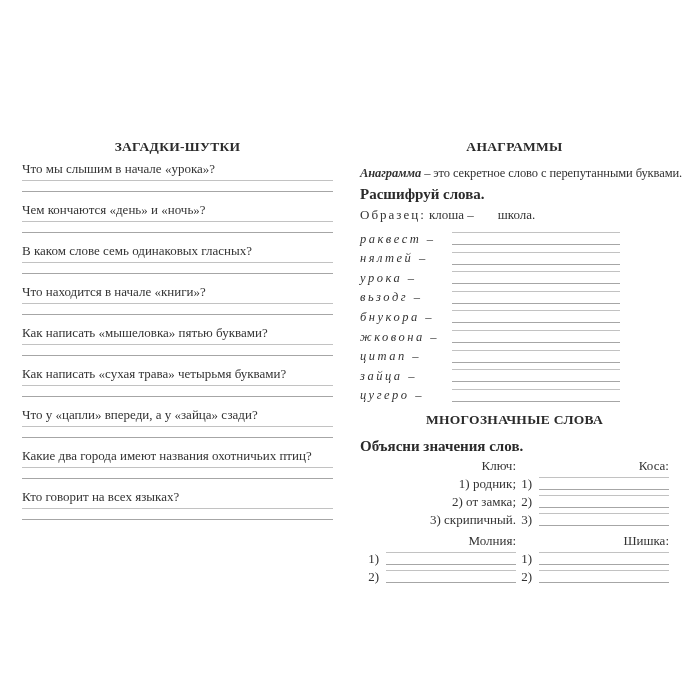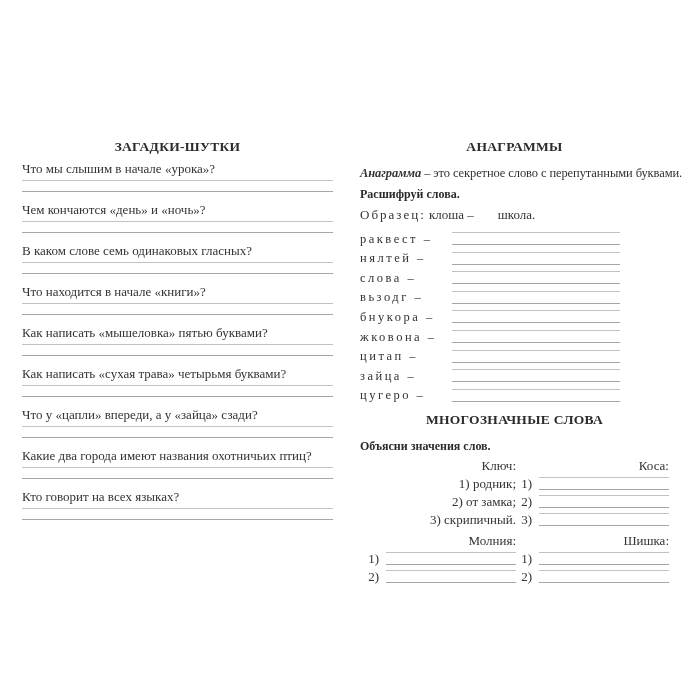--- a/index.html
+++ b/index.html
@@ -23,26 +23,26 @@
   
   .q-block{margin-bottom:10px;}
   .q-text{font-size:13px;line-height:16px;margin-bottom:3px;white-space:nowrap;color:#333;}
   .rule{height:1px;background:#c2c2c2;}
   .rule.r2{background:#a6a6a6;margin-top:10px;}
 
   
   .col-right h2.section-title{margin-bottom:10px;}
   .def{margin:0 0 4px;font-size:12.5px;line-height:17px;white-space:nowrap;letter-spacing:-.1px;}
   .def .term{font-weight:bold;font-style:italic;}
-  .instr{margin:0 0 3px;font-size:12px;line-height:17px;font-weight:bold;color:#2b2b2b;}
+  .instr{margin:0 0 3px;font-size:15px;line-height:17px;font-weight:bold;color:#2b2b2b;}
   .example{margin:0 0 5px;font-size:13px;line-height:17px;white-space:nowrap;}
   .example .spaced{letter-spacing:2px;}
   .example .ex-answer{margin-left:24px;}
   .ana-row{white-space:nowrap;line-height:19.6px;height:19.6px;}
-  .ana-word{display:inline-block;width:92px;font-size:12.5px;letter-spacing:2.5px;vertical-align:middle;}
+  .ana-word{display:inline-block;width:92px;font-size:12.5px;letter-spacing:2.5px;vertical-align:middle;font-style:italic;}
   .dbl{
     display:inline-block;height:11px;vertical-align:-2px;
     border-top:1px solid #c2c2c2;border-bottom:1px solid #a6a6a6;
   }
   .ana-row .dbl{width:168px;}
 
   
   h2.poly-title{margin-top:7px;margin-bottom:4px;}
   .instr.poly-instr{margin-bottom:0;}
   .poly-grid{display:grid;grid-template-columns:156px 1fr;row-gap:3px;margin-top:2px;text-align:right;}
@@ -130,21 +130,21 @@
     <div id="anagrams">
   <div class="ana-row">
     <span class="ana-word">раквест –</span><span class="dbl"></span>
   </div>
 
   <div class="ana-row">
     <span class="ana-word">нялтей –</span><span class="dbl"></span>
   </div>
 
   <div class="ana-row">
-    <span class="ana-word">слова –</span><span class="dbl"></span>
+    <span class="ana-word">урока –</span><span class="dbl"></span>
   </div>
 
   <div class="ana-row">
     <span class="ana-word">вьзодг –</span><span class="dbl"></span>
   </div>
 
   <div class="ana-row">
     <span class="ana-word">бнукора –</span><span class="dbl"></span>
   </div>
 

